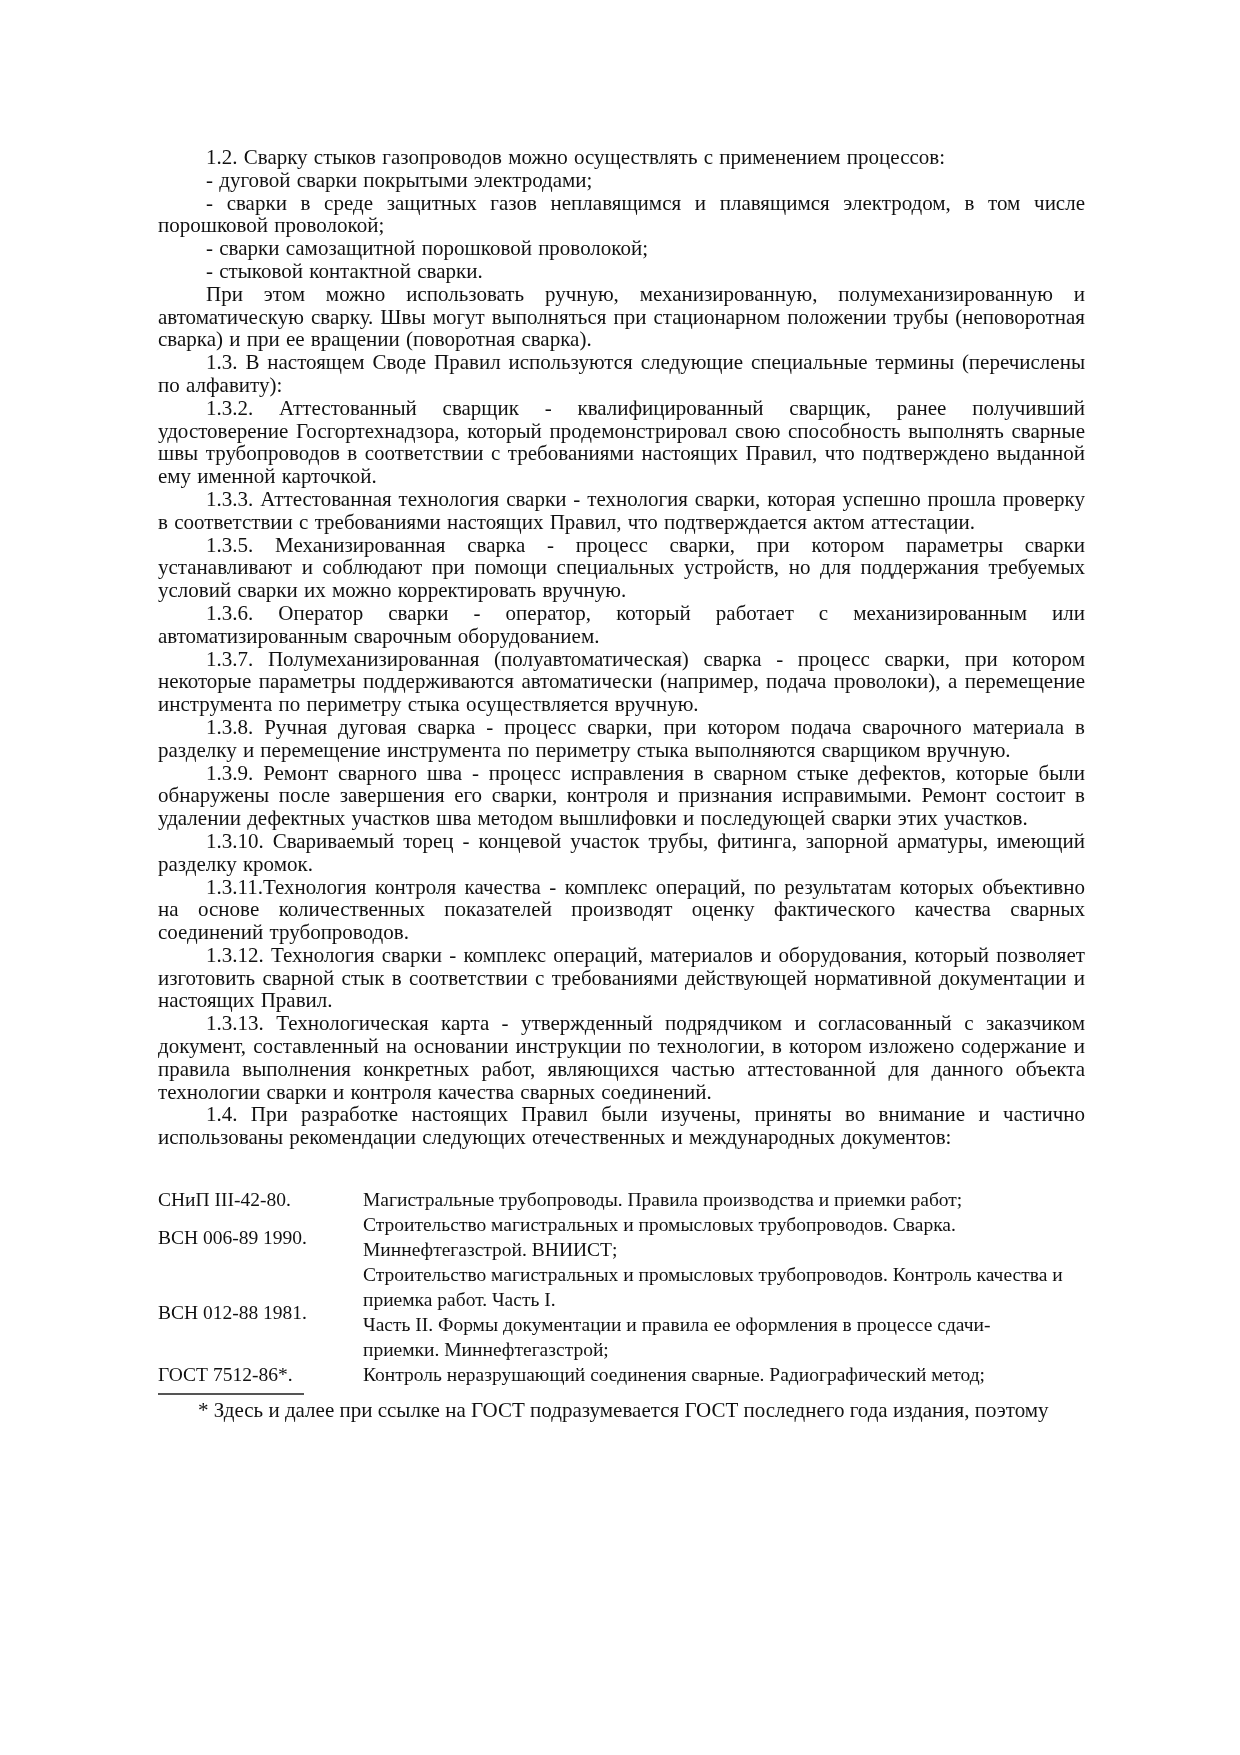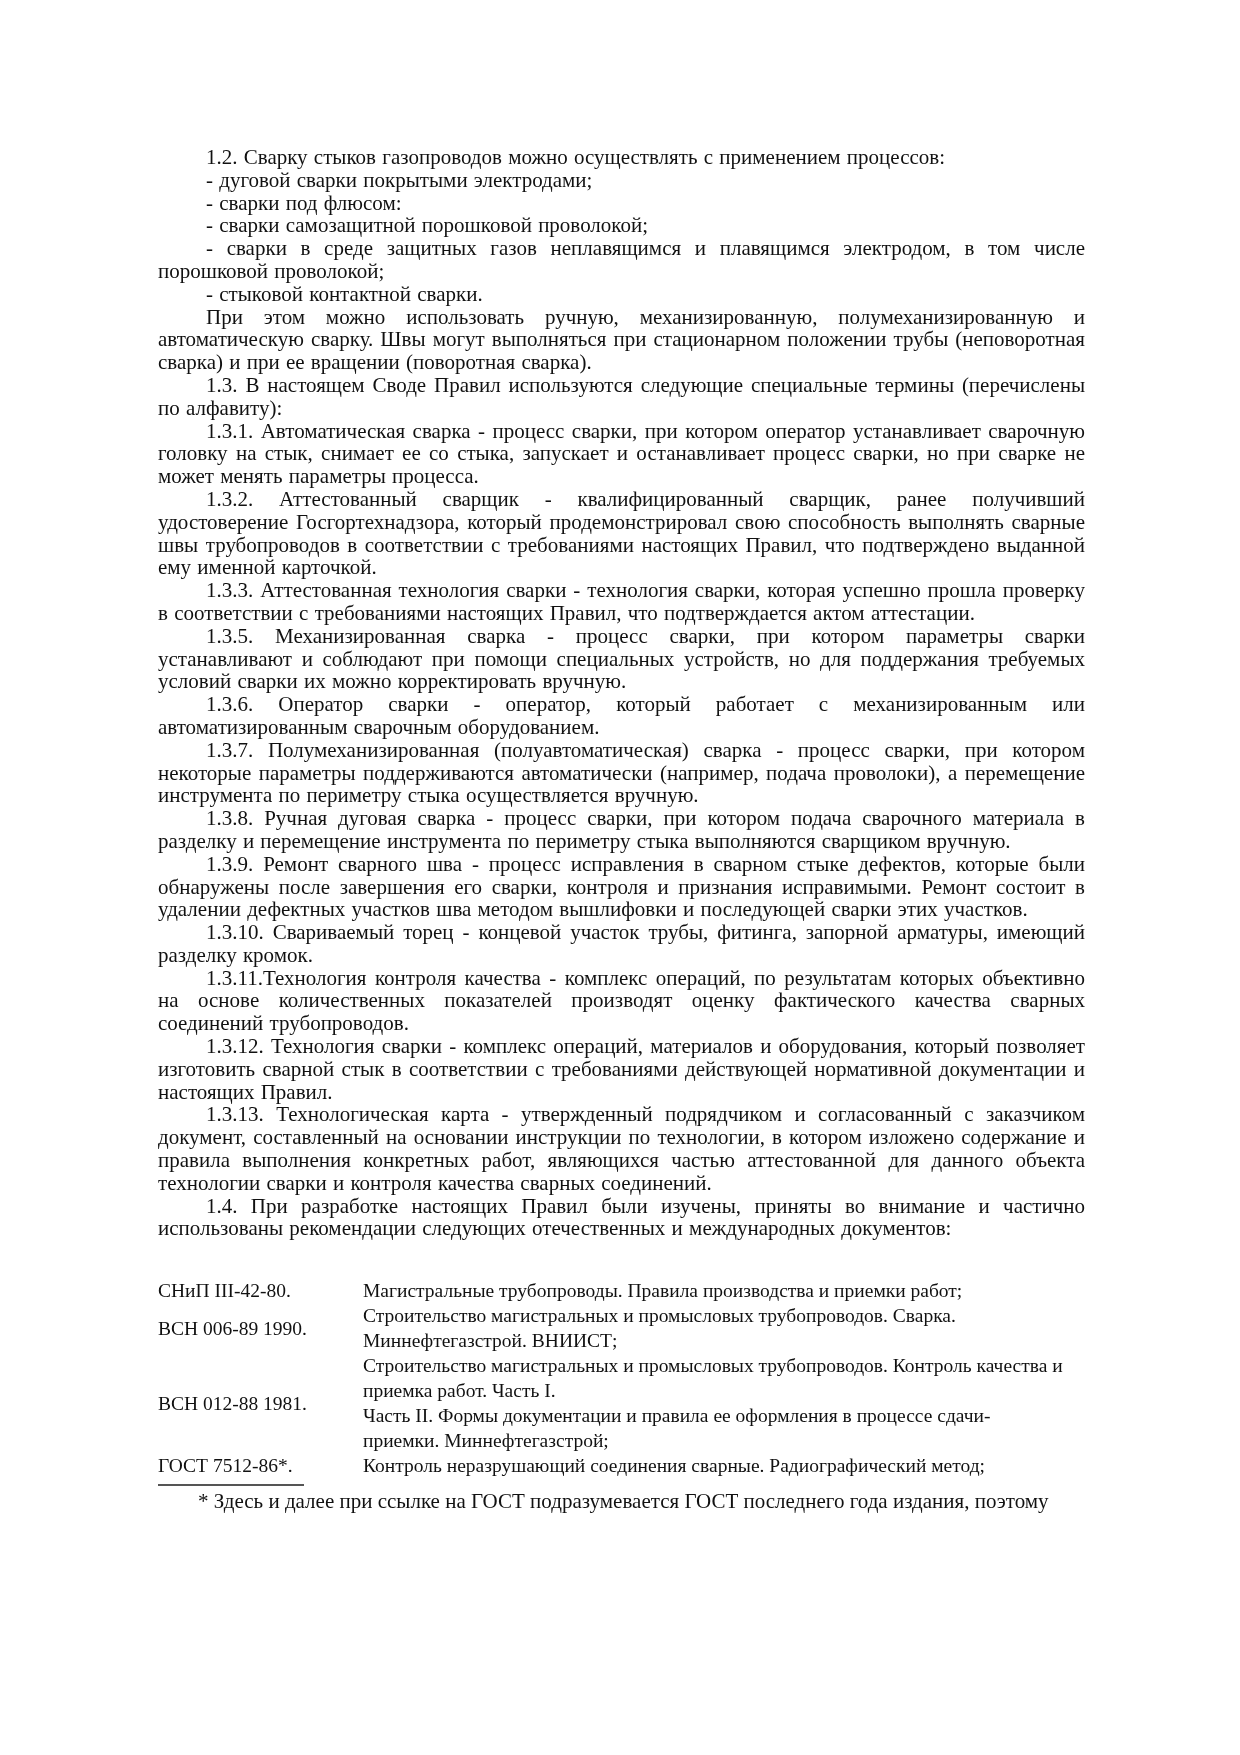--- a/index.html
+++ b/index.html
@@ -58,27 +58,25 @@
     text-align: justify;
   }
 </style>
 </head>
 <body>
 
 <div class="page">
   <div class="body-text" id="paragraphs-container">
       <p class="para">1.2. Сварку стыков газопроводов можно осуществлять с применением процессов:</p>
       <p class="para">- дуговой сварки покрытыми электродами;</p>
-      <p class="para">- сварки под флюсом:</p>
+      <p class="para">- сварки в среде защитных газов неплавящимся и плавящимся электродом, в том числе порошковой проволокой;</p>
       <p class="para">- сварки самозащитной порошковой проволокой;</p>
-      <p class="para">- сварки в среде защитных газов неплавящимся и плавящимся электродом, в том числе порошковой проволокой;</p>
       <p class="para">- стыковой контактной сварки.</p>
       <p class="para">При этом можно использовать ручную, механизированную, полумеханизированную и автоматическую сварку. Швы могут выполняться при стационарном положении трубы (неповоротная сварка) и при ее вращении (поворотная сварка).</p>
       <p class="para">1.3. В настоящем Своде Правил используются следующие специальные термины (перечислены по алфавиту):</p>
-      <p class="para">1.3.1. Автоматическая сварка - процесс сварки, при котором оператор устанавливает сварочную головку на стык, снимает ее со стыка, запускает и останавливает процесс сварки, но при сварке не может менять параметры процесса.</p>
       <p class="para">1.3.2. Аттестованный сварщик - квалифицированный сварщик, ранее получивший удостоверение Госгортехнадзора, который продемонстрировал свою способность выполнять сварные швы трубопроводов в соответствии с требованиями настоящих Правил, что подтверждено выданной ему именной карточкой.</p>
       <p class="para">1.3.3. Аттестованная технология сварки - технология сварки, которая успешно прошла проверку в соответствии с требованиями настоящих Правил, что подтверждается актом аттестации.</p>
       <p class="para">1.3.5. Механизированная сварка - процесс сварки, при котором параметры сварки устанавливают и соблюдают при помощи специальных устройств, но для поддержания требуемых условий сварки их можно корректировать вручную.</p>
       <p class="para">1.3.6. Оператор сварки - оператор, который работает с механизированным или автоматизированным сварочным оборудованием.</p>
       <p class="para">1.3.7. Полумеханизированная (полуавтоматическая) сварка - процесс сварки, при котором некоторые параметры поддерживаются автоматически (например, подача проволоки), а перемещение инструмента по периметру стыка осуществляется вручную.</p>
       <p class="para">1.3.8. Ручная дуговая сварка - процесс сварки, при котором подача сварочного материала в разделку и перемещение инструмента по периметру стыка выполняются сварщиком вручную.</p>
       <p class="para">1.3.9. Ремонт сварного шва - процесс исправления в сварном стыке дефектов, которые были обнаружены после завершения его сварки, контроля и признания исправимыми. Ремонт состоит в удалении дефектных участков шва методом вышлифовки и последующей сварки этих участков.</p>
       <p class="para">1.3.10. Свариваемый торец - концевой участок трубы, фитинга, запорной арматуры, имеющий разделку кромок.</p>
       <p class="para">1.3.11.Технология контроля качества - комплекс операций, по результатам которых объективно на основе количественных показателей производят оценку фактического качества сварных соединений трубопроводов.</p>
       <p class="para">1.3.12. Технология сварки - комплекс операций, материалов и оборудования, который позволяет изготовить сварной стык в соответствии с требованиями действующей нормативной документации и настоящих Правил.</p>

